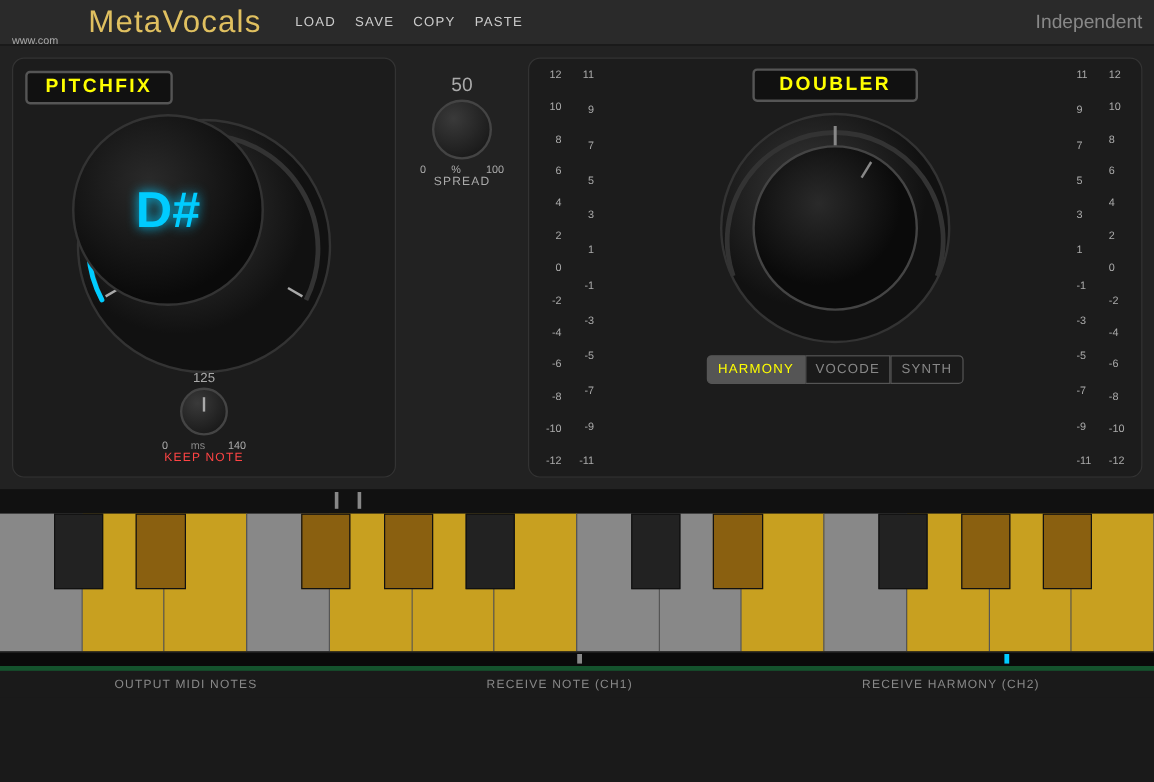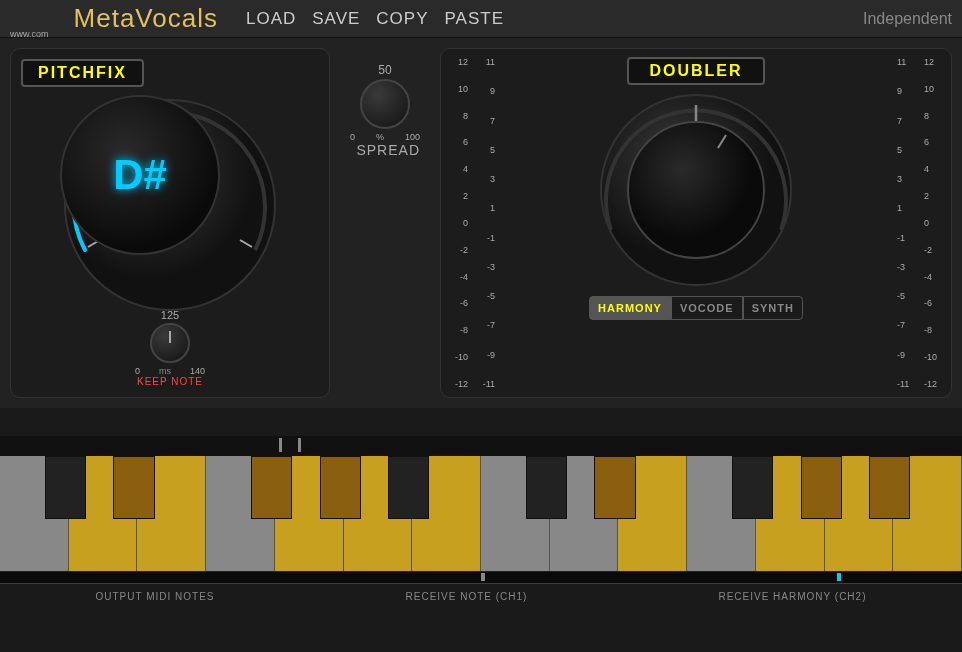--- a/index.html
+++ b/index.html
@@ -35,37 +35,36 @@
       font-weight: normal;
       color: #e0c060;
       letter-spacing: 1px;
       margin-right: 20px;
     }
     .top-btn {
       color: #ccc;
       background: none;
       border: none;
       cursor: pointer;
-      font-size: 17px;
+      font-size: 11px;
       margin: 0 8px;
       font-family: Arial, sans-serif;
       letter-spacing: 1px;
     }
     #independent-label {
       margin-left: auto;
       color: #888;
       font-size: 16px;
     }
 
     
     #main-content {
       display: flex;
       flex-direction: column;
       height: calc(652px - 38px);
-      gap: 28px;
     }
 
     
     #panels-row {
       display: flex;
       flex: 0 0 auto;
       height: 370px;
       background: #222;
       padding: 10px;
       gap: 10px;
@@ -205,24 +204,23 @@
     }
     .spread-range {
       font-size: 9px;
       color: #aaa;
       display: flex;
       justify-content: space-between;
       width: 70px;
     }
     .spread-percent { color: #aaa; font-size: 9px; }
     .spread-label {
-      font-size: 14px;
+      font-size: 10px;
       color: #aaa;
       letter-spacing: 1px;
-      text-align: right;
     }
 
     
     #doubler-panel {
       background: #1c1c1c;
       border-radius: 10px;
       border: 1px solid #333;
       padding: 8px;
       flex: 1;
       display: flex;
@@ -293,21 +291,21 @@
       display: flex;
       gap: 0;
       margin-top: 6px;
     }
     .mode-btn {
       padding: 5px 8px;
       border: 1px solid #555;
       background: #1a1a1a;
       color: #888;
       font-size: 11px;
-      font-weight: bold;
+      font-weight: normal;
       cursor: pointer;
       letter-spacing: 1px;
       font-family: Arial, sans-serif;
     }
     .mode-btn.active {
       background: #555;
       color: #ffff00;
     }
     .mode-btn:first-child { border-radius: 4px 0 0 4px; }
     .mode-btn:last-child { border-radius: 0 4px 4px 0; }
@@ -319,21 +317,21 @@
       background: #888;
     }
 
     
     #bottom-labels {
       display: flex;
       justify-content: space-around;
       align-items: center;
       height: 26px;
       background: #1a1a1a;
-      border-top: 1px solid #14532d;
+      border-top: 4px solid #14532d;
       font-size: 10px;
       color: #888;
       letter-spacing: 1px;
     }
 
     
     .knob-arc {
       fill: none;
       stroke: #00ccff;
       stroke-width: 4;
@@ -437,21 +435,21 @@
           <span class="knob-range-label">140</span>
         </div>
         <div class="keep-note-label">KEEP NOTE</div>
       </div>
     </div>
 
     <div id="middle-panel">
 
 
       <div id="spread-knob-area">
-        <div style="font-size:12px;color:#aaa;text-align:center;margin-bottom:2px;">50</div>
+        <div style="font-size:16px;color:#aaa;text-align:center;margin-bottom:2px;">50</div>
         <div class="medium-knob"></div>
         <div class="spread-range">
           <span>0</span>
           <span class="spread-percent">%</span>
           <span>100</span>
         </div>
         <div class="spread-label">SPREAD</div>
       </div>
     </div>
 

